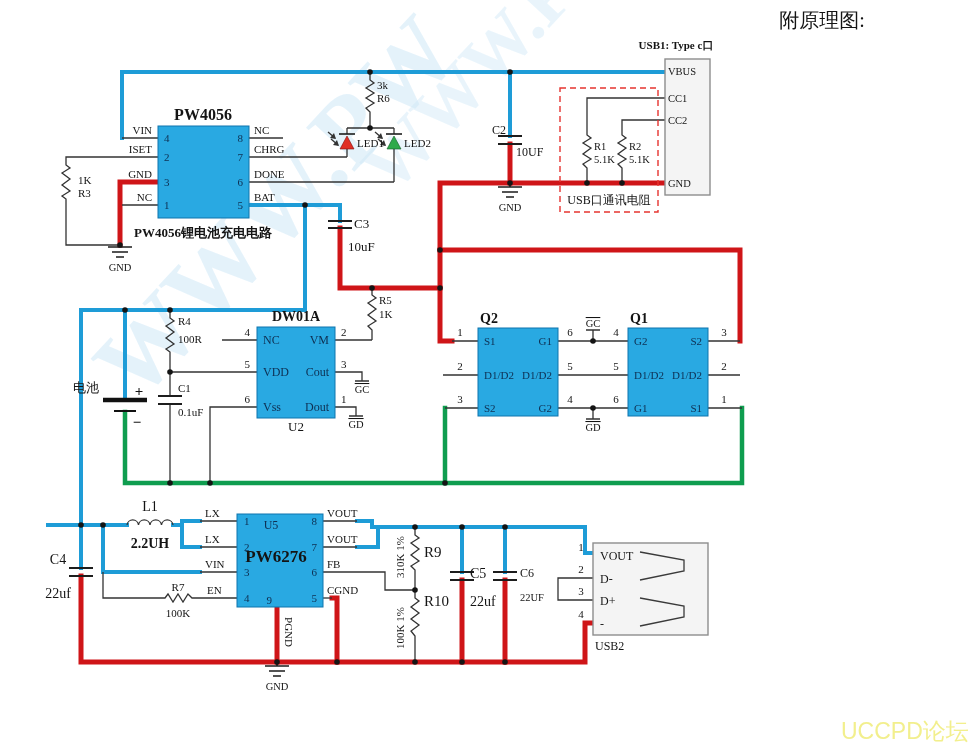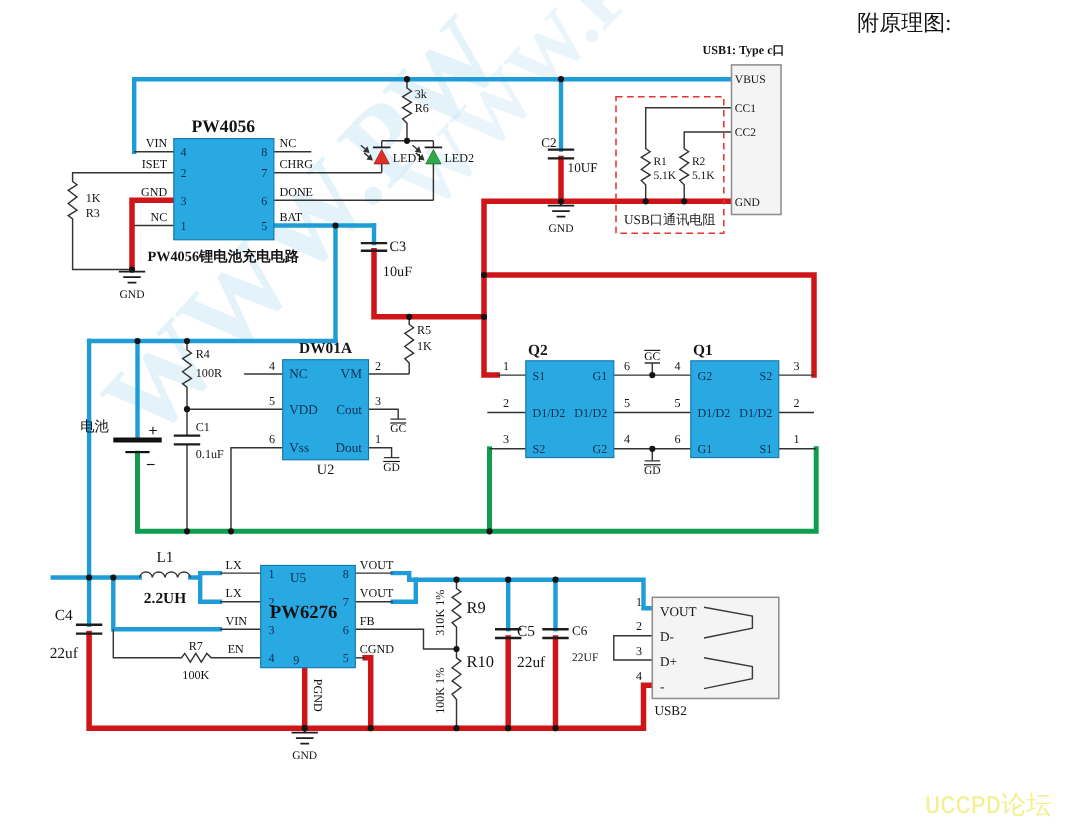--- a/index.html
+++ b/index.html
@@ -20,21 +20,21 @@
   
   text{font-family:"Liberation Serif",serif;fill:#141414;}
   .navy{fill:#0e2f52;}
   .b{font-weight:bold;}
   .s10{font-size:10.5px}.s11{font-size:11px}.s12{font-size:12px}.s13{font-size:13px}
   .s14{font-size:14px}.s15{font-size:15px}.s16{font-size:16px}.s17{font-size:17px}
   .s20{font-size:20px}
   .mid{text-anchor:middle}.end{text-anchor:end}
   .ov{text-decoration:overline;}
   .wm{fill:var(--watermark-blue,#cfe8f7);font-weight:bold;}
-  #forum{position:absolute;left:841px;top:716px;font-family:Liberation Mono, monospace;
+  #forum{position:absolute;left:841px;top:716px;font-family:Liberation Sans, sans-serif;
          font-size:23px;color:var(--forum-yellow,#f2ef8d);}
 </style>
 </head>
 <body>
 
 <div id="stage">
 <svg width="979" height="756" viewBox="0 0 979 756">
 
   <g>
     <text class="wm" font-size="100" opacity="0.55" text-anchor="middle" transform="rotate(-47 300 230)" x="300" y="230">WWW.PW</text>

